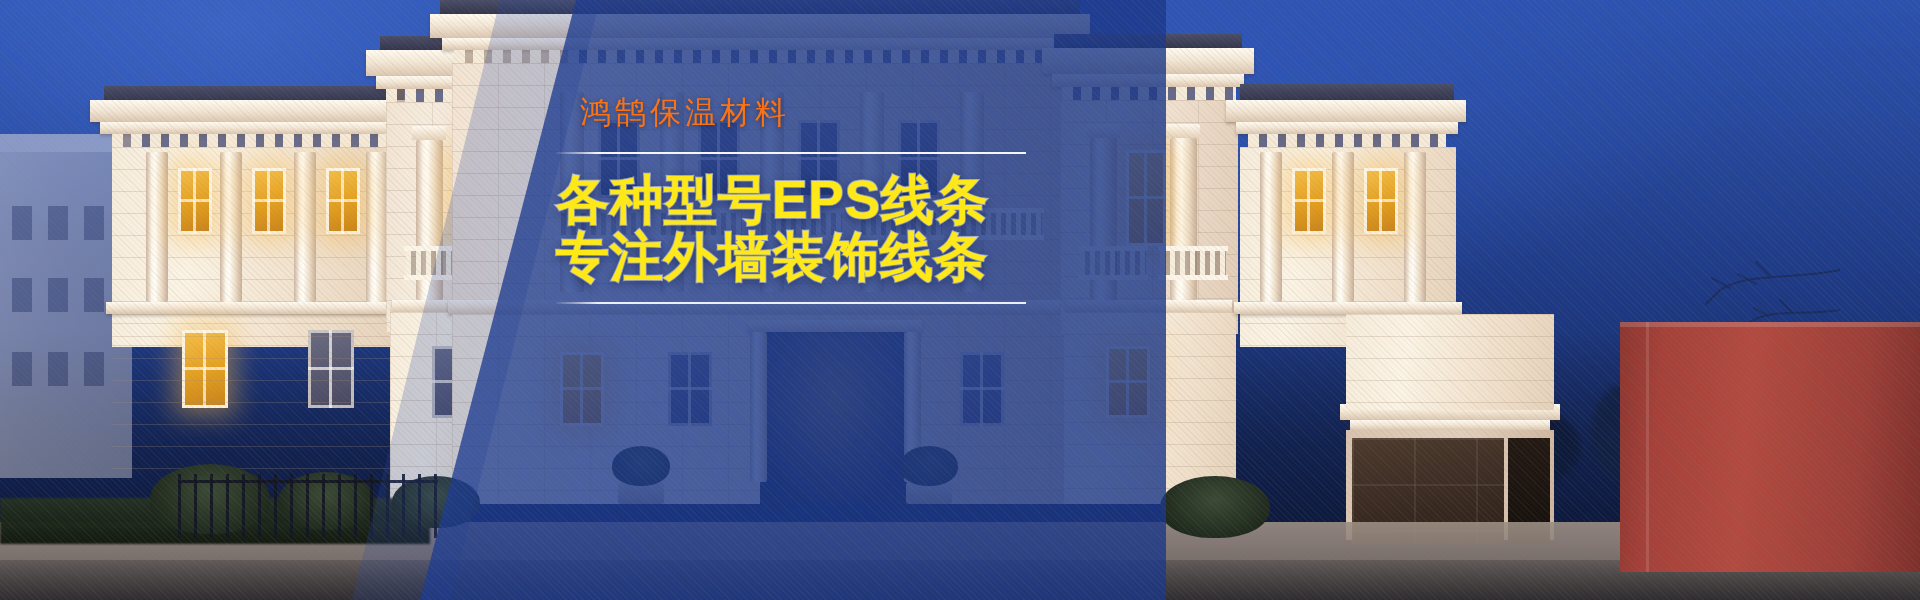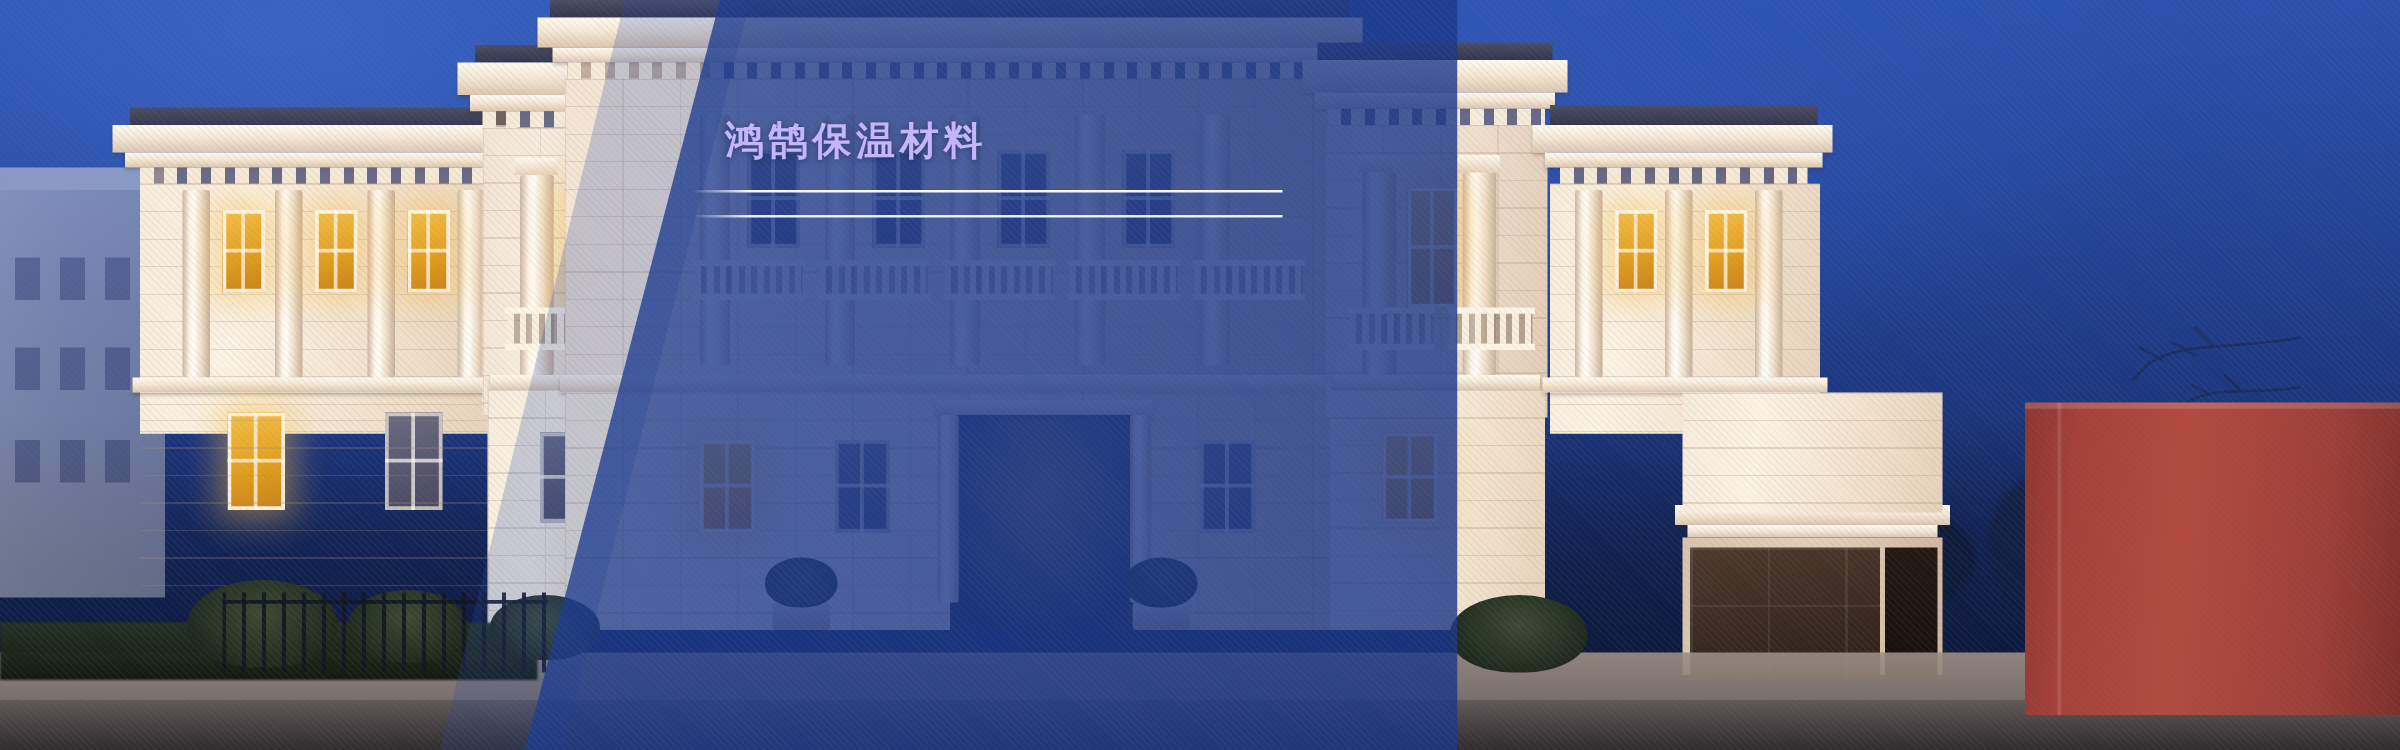--- a/index.html
+++ b/index.html
@@ -274,21 +274,21 @@
     pointer-events:none;
   }
 
   
   .copy {
     position:absolute; left:556px; top:96px; width:470px;
     z-index:40;
   }
   .brand {
     font-size:31px; line-height:1.1; letter-spacing:4px;
-    color:#c4b5fd; font-weight:700;
+    color:#f97316; font-weight:400;
     text-shadow:0 1px 5px rgba(0,0,0,.38);
     padding-left:24px;
   }
   .rule {
     height:2px; margin:22px 0 18px 0;
     background:linear-gradient(90deg, rgba(255,255,255,.06) 0%, rgba(255,255,255,.95) 9%, rgba(255,255,255,.95) 100%);
   }
   .rule.lower {
     margin:16px 0 16px 0;
     background:linear-gradient(90deg, rgba(255,255,255,.06) 0%, rgba(255,255,255,.9) 9%, rgba(255,255,255,.9) 100%);
@@ -595,16 +595,20 @@
 
   <div class="overlay-panel-soft"></div>
   <div class="overlay-panel"></div>
 
   <div class="hatch"></div>
   <div class="hatch-dark"></div>
 
   <div class="copy">
     <div class="brand">鸿鹄保温材料</div>
     <div class="rule"></div>
+    <div class="headline">
+      <span>各种型号EPS线条</span>
+      <span class="l2">专注外墙装饰线条</span>
+    </div>
     <div class="rule lower"></div>
   </div>
 
 </div>
 
 </body></html>

